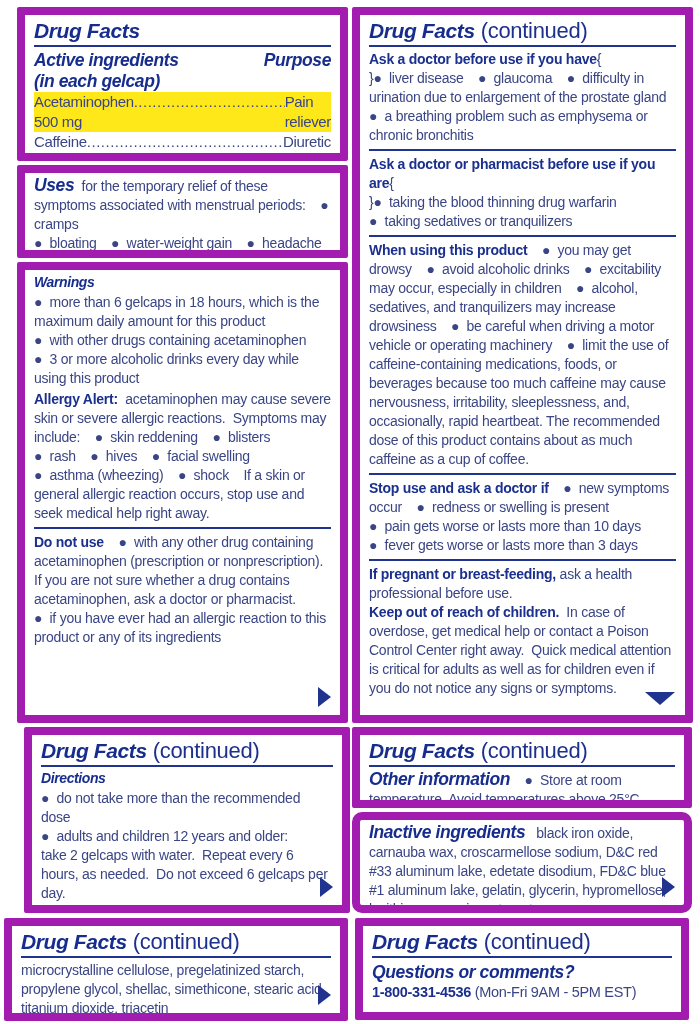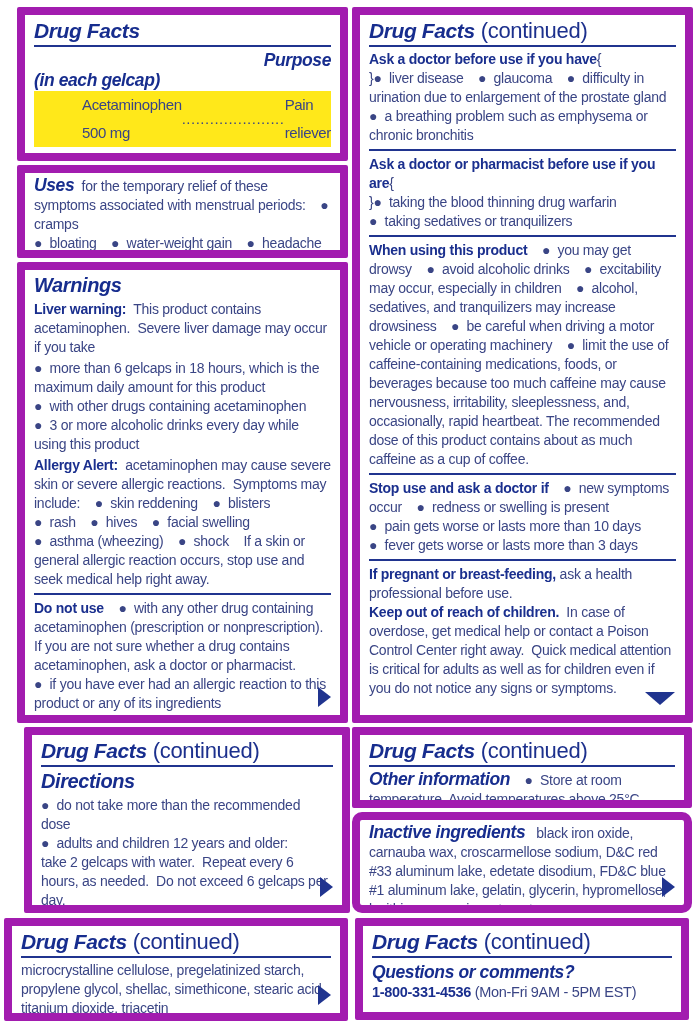--- a/index.html
+++ b/index.html
@@ -25,29 +25,29 @@
 
   .df-title {
     font-size:21px; font-weight:bold; font-style:italic;
     color:#172d8e; letter-spacing:-0.4px; line-height:26px; white-space:nowrap;
   }
   .df-cont { font-size:22px; font-weight:normal; font-style:normal; margin-left:6px; letter-spacing:-0.3px; color:#1c308d; }
   .t-rule  { border-top:2px solid #20348f; margin:1px 0 3px; }
   .s-rule  { border-top:2px solid #20348f; margin:4px 0; }
 
   .h-it  { font-style:italic; font-weight:bold; font-size:17.5px; color:#172d8e; letter-spacing:-0.4px; }
-  .h-big { font-size:20px; display:block; margin:1px 0 3px; }
+  .h-big { font-size:14px; display:block; margin:1px 0 3px; }
   .lead  { font-weight:bold; color:#1a2f8e;margin-top:48px; }
   .para  { margin:0 0 2px; font-size:14px; line-height:19px; letter-spacing:-0.25px; white-space:pre-wrap; }
   .tight { margin:0; }
 
   
   .ai-head { display:flex; justify-content:space-between; align-items:flex-start; margin-top:1px; }
   .ai-left { line-height:20px; }
-  .ing-row { display:flex; align-items:center; font-size:15px; line-height:28px; letter-spacing:-0.35px; color:#3a4585;padding-left:48px; }
+  .ing-row { display:flex; align-items:flex-start; font-size:15px; line-height:20px; letter-spacing:-0.35px; color:#3a4585; }
   .ing-row.hl { background:#ffe81a; }
   .dots { flex:1 1 auto; overflow:hidden; white-space:nowrap; min-width:8px; }
   .dots::before { content:"......................................................................................"; letter-spacing:0.5px; }
 
   
   .arr-r {
     position:absolute; right:9px; bottom:8px; width:0; height:0;
     border-left:13px solid #20348f; border-top:10px solid transparent; border-bottom:10px solid transparent;
   }
   .arr-d {
@@ -60,21 +60,21 @@
 </head>
 <body>
 
 <div class="sheet">
 
   <section class="box" id="boxA">
     <div class="df-title">Drug Facts</div>
     <div class="t-rule"></div>
     <div class="ai-head">
       <div class="ai-left">
-        <br>
+        <span class="h-it">Active ingredients</span><br>
         <span class="h-it">(in each gelcap)</span>
       </div>
       <div class="h-it">Purpose</div>
     </div>
     <div class="ing-row hl">
       <span>Acetaminophen 500 mg</span>
       <span class="dots"></span>
       <span>Pain reliever</span>
     </div>
     <div class="ing-row">
@@ -86,21 +86,20 @@
   </section>
 
   <section class="box" id="boxB">
     <div class="para tight"><span class="h-it">Uses</span><span>  for the temporary relief of these symptoms associated with menstrual periods:    ●  cramps
 ●  bloating    ●  water-weight gain    ●  headache
 ●  backache    ●  muscle aches    ●  fatigue</span></div>
   </section>
 
   <section class="box" id="boxC">
     <span class="h-it h-big">Warnings</span>
-    <div class="para"><span class="lead">Liver warning:</span><span>  This product contains acetaminophen.  Severe liver damage may occur if you take</span></div>
     <div class="para">●  more than 6 gelcaps in 18 hours, which is the maximum daily amount for this product
 ●  with other drugs containing acetaminophen
 ●  3 or more alcoholic drinks every day while using this product</div>
     <div class="para"><span class="lead">Allergy Alert:</span><span>  acetaminophen may cause severe skin or severe allergic reactions.  Symptoms may include:    ●  skin reddening    ●  blisters
 ●  rash    ●  hives    ●  facial swelling
 ●  asthma (wheezing)    ●  shock    If a skin or general allergic reaction occurs, stop use and seek medical help right away.</span></div>
     <div class="s-rule"></div>
     <div class="para"><span class="lead">Do not use</span><span>    ●  with any other drug containing acetaminophen (prescription or nonprescription). If you are not sure whether a drug contains acetaminophen, ask a doctor or pharmacist.
 ●  if you have ever had an allergic reaction to this product or any of its ingredients</span></div>
     <span class="arr-r"></span>

